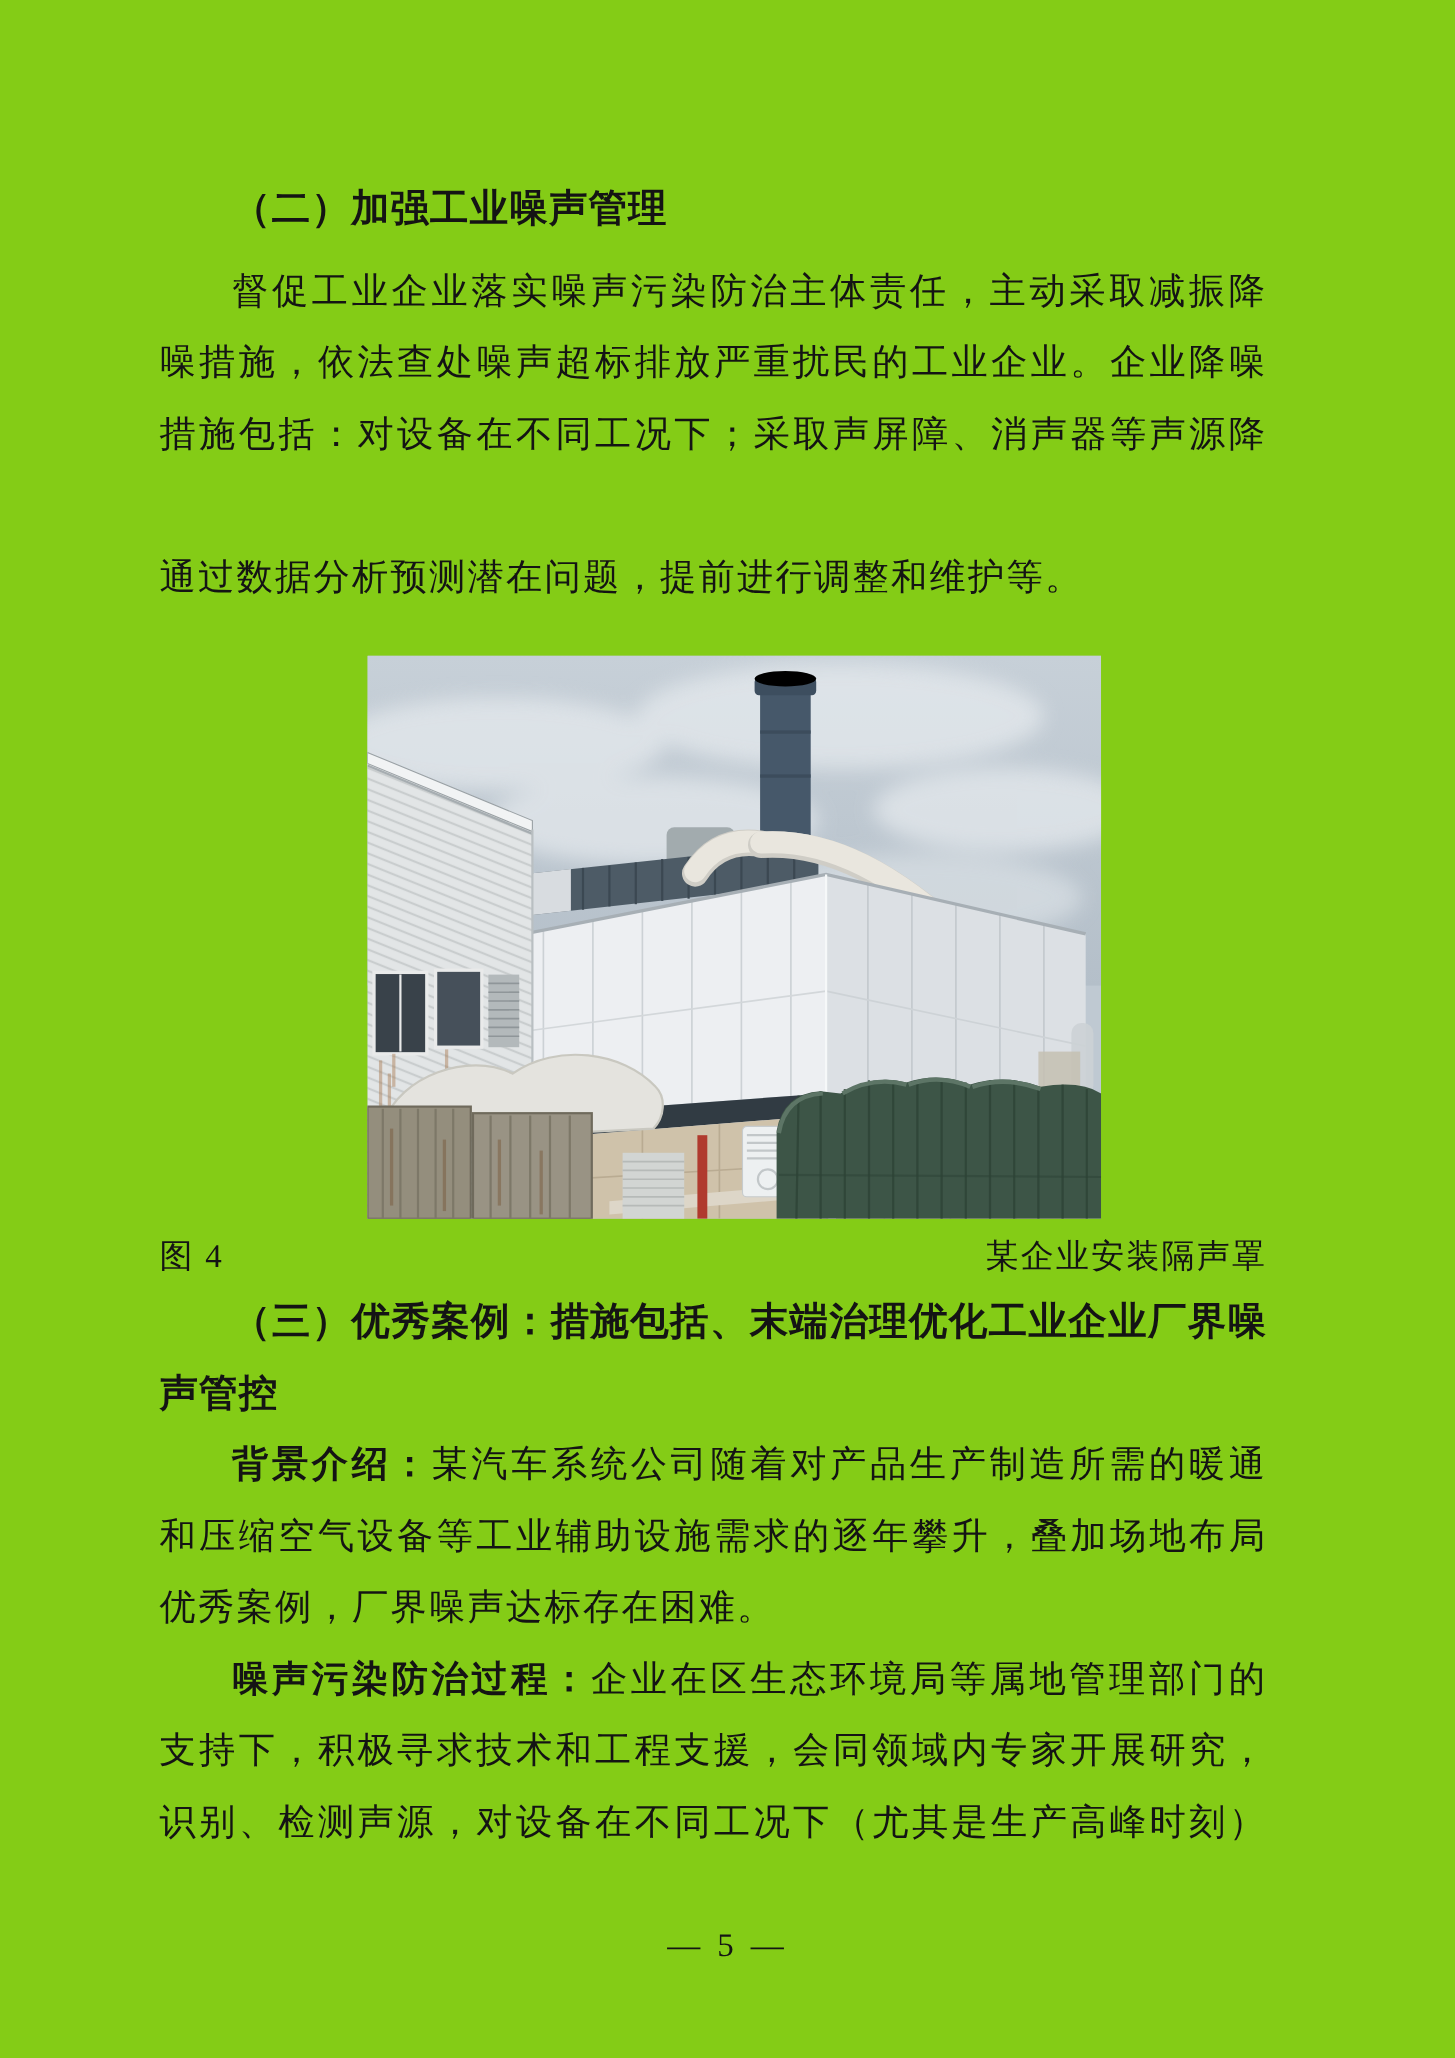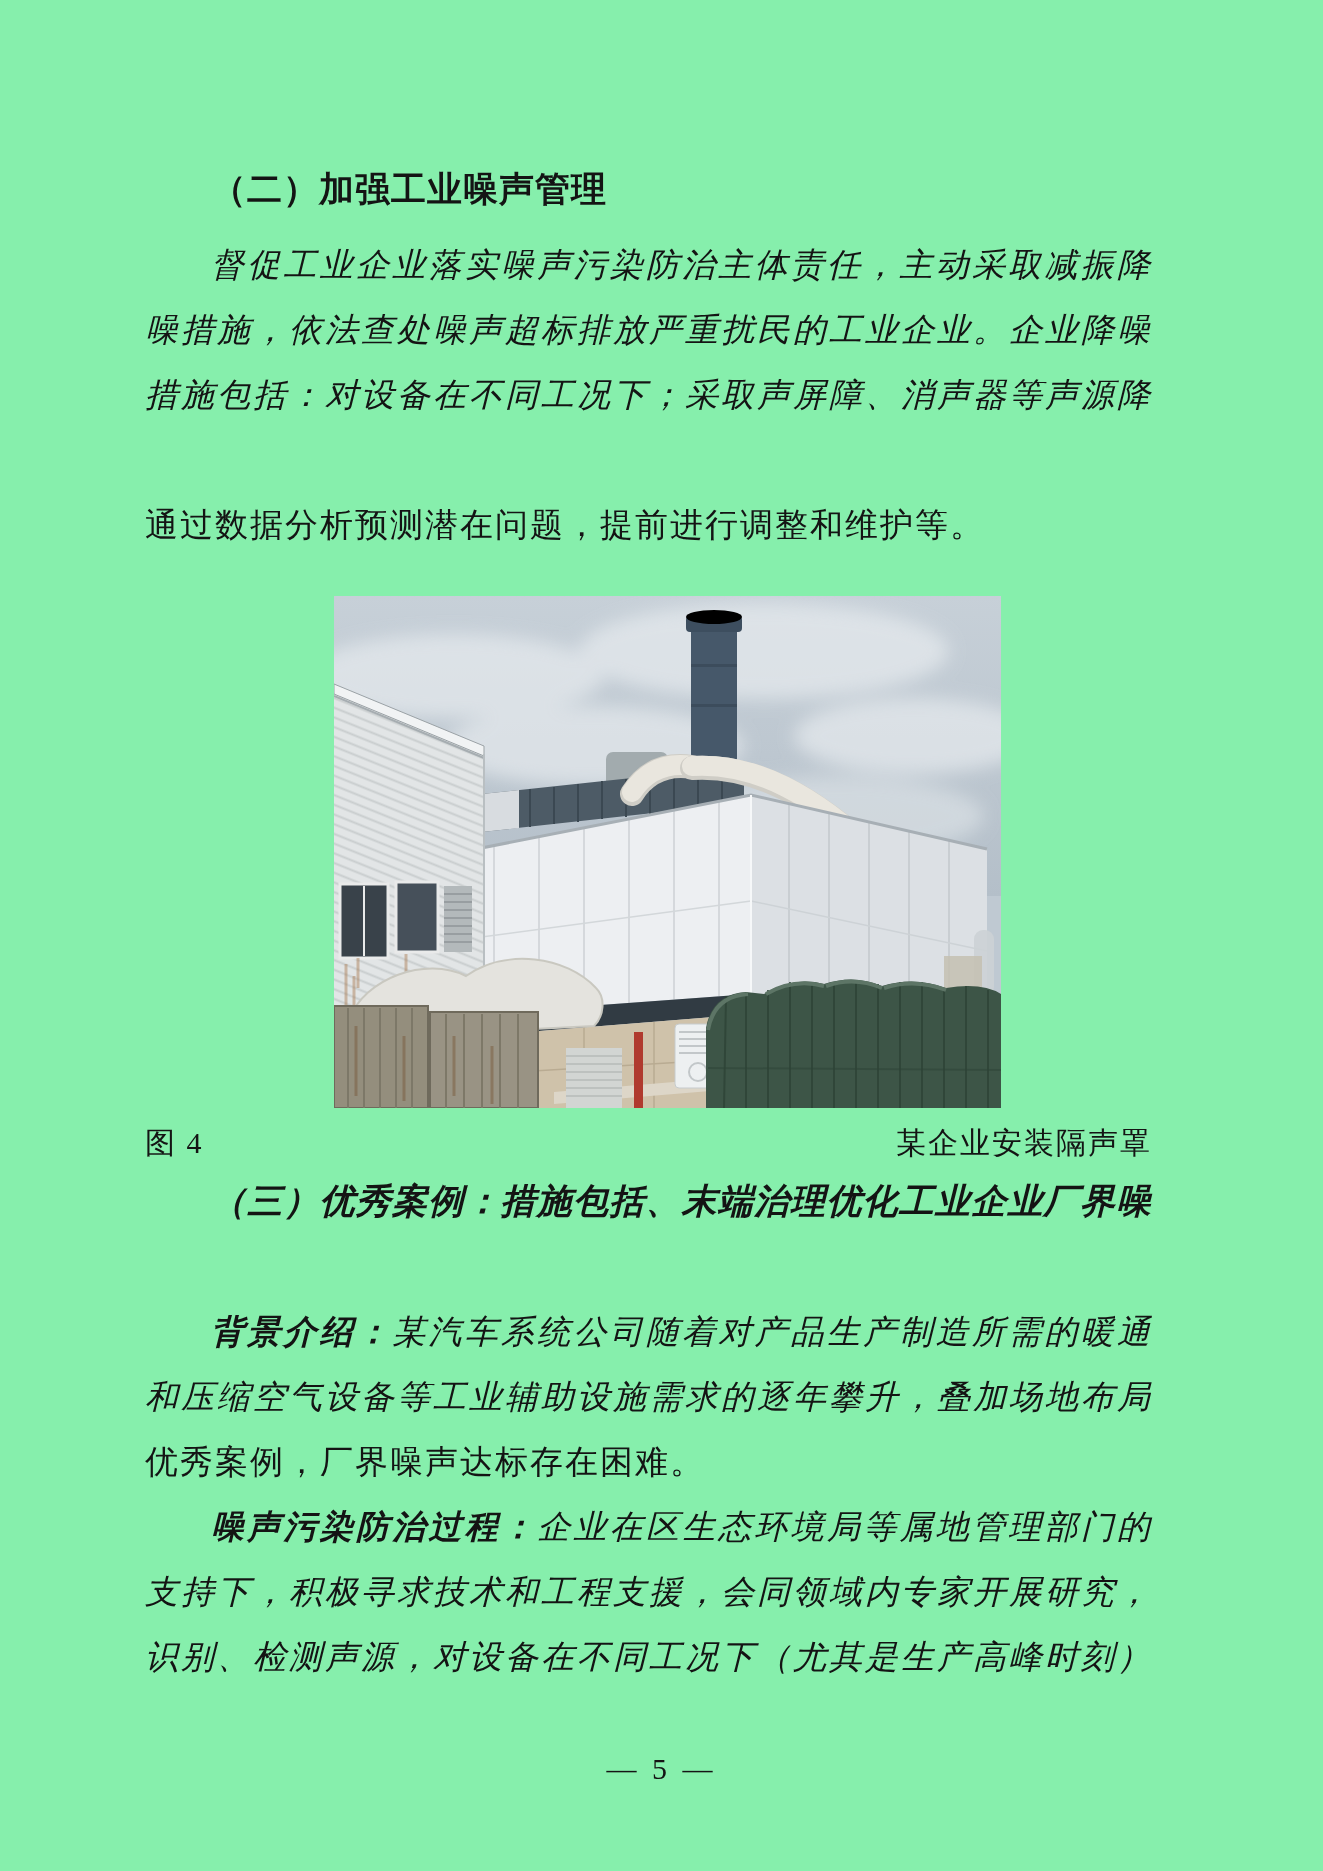--- a/index.html
+++ b/index.html
@@ -1,29 +1,29 @@
 <!DOCTYPE html>
 <html lang="zh"><head>
 <meta charset="utf-8">
 <style>
   html,body{margin:0;padding:0;background:#ffffff;}
   .page{
     position:relative;
     width:1323px;height:1871px;
-    background:#86efac;
+    background:#84cc16;
     font-family:"Liberation Serif","DejaVu Serif",serif;
     color:#141414;
     overflow:hidden;
   }
   .tline{
     position:absolute;left:145px;width:1007px;height:48px;
     font-size:33px;line-height:44px;letter-spacing:2px;
     white-space:normal;
   }
-  .just{text-align:justify;text-align-last:justify;text-justify:inter-ideograph;font-style:italic;}
+  .just{text-align:justify;text-align-last:justify;text-justify:inter-ideograph;}
   .ind{text-indent:66px;}
   .h{font-weight:700;font-size:35px;letter-spacing:1px;}
   .lead{font-weight:700;}
   .figwrap{position:absolute;left:334px;top:596px;width:667px;height:512px;}
   .figwrap svg{display:block;width:667px;height:512px;}
   .caption{
     position:absolute;left:145px;top:1122px;width:1007px;
     display:flex;justify-content:space-between;align-items:baseline;gap:26px;
     font-size:30px;line-height:42px;letter-spacing:2px;
   }
@@ -258,20 +258,21 @@
       </g>
     </svg>
   </div>
 
   <div class="caption">
     <span>图 4</span>
     <span>某企业安装隔声罩</span>
   </div>
 
   <div class="tline h ind just" style="top:1180px">（三）优秀案例：措施包括、末端治理优化工业企业厂界噪</div>
+  <div class="tline h" style="top:1245px">声管控</div>
 
   <div class="tline just ind" style="top:1310px">
     <span class="lead">背景介绍：</span><span>某汽车系统公司随着对产品生产制造所需的暖通</span>
   </div>
   <div class="tline just" style="top:1375px">和压缩空气设备等工业辅助设施需求的逐年攀升，叠加场地布局</div>
   <div class="tline" style="top:1440px">优秀案例，厂界噪声达标存在困难。</div>
 
   <div class="tline just ind" style="top:1505px">
     <span class="lead">噪声污染防治过程：</span><span>企业在区生态环境局等属地管理部门的</span>
   </div>

